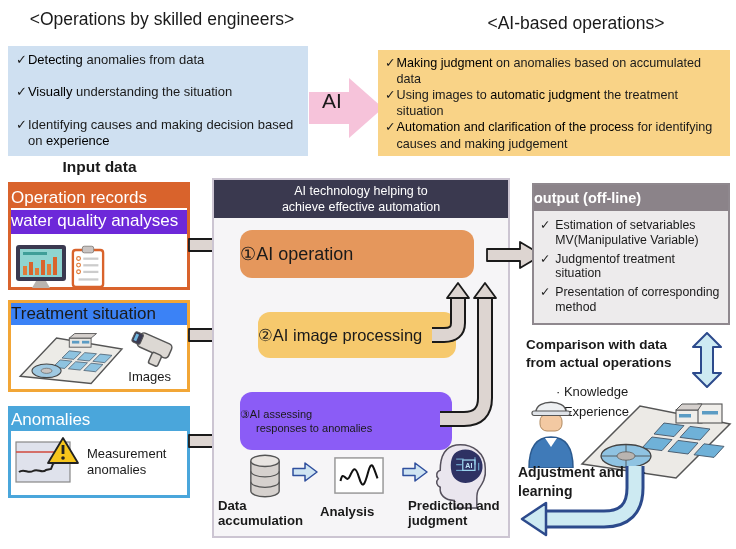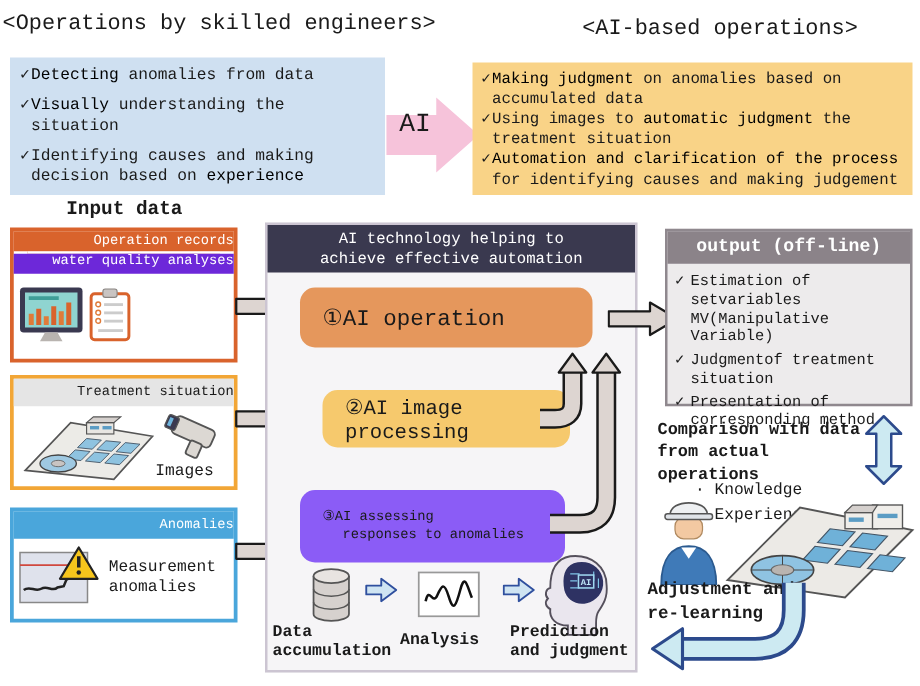--- a/index.html
+++ b/index.html
@@ -1,42 +1,42 @@
 <!DOCTYPE html>
 <html><head>
 <meta charset="utf-8">
 <style>
   html,body{margin:0;padding:0;background:#fff}
   .canvas{position:relative;width:736px;height:549px;background:#fff;
-          font-family:Liberation Mono, monospace;color:#1a1a1a;overflow:hidden}
+          font-family:Liberation Sans, sans-serif;color:#1a1a1a;overflow:hidden}
   .abs{position:absolute;box-sizing:border-box}
   .ctr{text-align:center}
   .bold{font-weight:bold}
   .section-title{font-size:17.5px;font-weight:500;white-space:nowrap}
   .note-box{padding:6px 8px;font-size:13px;line-height:1.28;display:flex;flex-direction:column}
   .blue-box{background:#cfe0f1;justify-content:space-between}
   .orange-box{background:#f9d387;font-size:12.6px;justify-content:space-between;padding:5px 7px}
   .check-item{display:flex;align-items:flex-start}
   .check-item .mark{flex:0 0 auto;margin-right:1px}
   .out-box .check-item{margin:4px 0}
   .out-box .check-item .mark{margin-right:5px}
   .red{color:#000000}
   .input-card{background:#fff}
-  .input-hdr{color:#fff;font-size:11px;text-align:right;line-height:1.25;padding:2px 0}
+  .input-hdr{color:#fff;font-size:17px;text-align:left;line-height:1.25;padding:2px 0}
   .hdr-sep{border-bottom:2px solid #fff;width:88%;margin:0 auto}
   .card-body{display:flex;align-items:center;position:relative}
   .caption{font-size:13px;line-height:1.2}
   .panel{background:#f6f5f7;border:2px solid #ccc5d2}
   .panel-hdr{background:#3a394f;color:#fff;font-size:12.5px;line-height:1.3;
              display:flex;flex-direction:column;justify-content:center;text-align:center}
-  .ai-box{border-radius:12px;display:flex;flex-direction:column;justify-content:center;padding-left:18px}
+  .ai-box{border-radius:12px;display:flex;flex-direction:column;justify-content:center;padding-left:0}
   .step-lbl{font-weight:bold;font-size:13.2px;line-height:1.15;text-align:left}
   .flow-note{font-weight:bold;font-size:13.5px;line-height:1.35}
   .out-box{border:2px solid #8f888e;background:#edebec}
-  .out-hdr{background:#8b8389;color:#fff;font-weight:bold;font-size:14.5px;text-align:center;line-height:26px;height:26px}
+  .out-hdr{background:#8b8389;color:#fff;font-weight:bold;font-size:14.5px;line-height:26px;height:26px}
   .out-body{padding:3px 6px;font-size:12.3px;line-height:1.2}
 </style>
 </head>
 <body>
 
 <div class="canvas">
 
   <div class="abs section-title ctr" style="left:2px;top:9px;width:320px">&lt;Operations by skilled engineers&gt;</div>
 
   <div class="abs note-box blue-box" style="left:8px;top:46px;width:300px;height:110px">
@@ -103,21 +103,21 @@
         <circle cx="8" cy="28" r="2" fill="none" stroke="#e07b39" stroke-width="1.2"></circle>
         <rect x="13" y="13" width="16" height="2.4" fill="#ccc"></rect>
         <rect x="13" y="20" width="16" height="2.4" fill="#ccc"></rect>
         <rect x="13" y="27" width="16" height="2.4" fill="#ccc"></rect>
         <rect x="8" y="35" width="21" height="2.4" fill="#ccc"></rect>
       </svg>
     </div>
   </div>
 
   <div class="abs input-card" style="left:8px;top:300px;width:182px;height:92px;border:3px solid #f2a636">
-    <div class="input-hdr" style="background:#e5e5e5;color:#1a1a1a;height:20px;line-height:20px;padding:1px 0">Treatment situation</div>
+    <div class="input-hdr" style="background:#3b82f6;color:#1a1a1a;height:20px;line-height:20px;padding:1px 0">Treatment situation</div>
     <div class="card-body" style="height:62px">
       <svg class="abs" style="left:2px;top:4px" width="118" height="60" viewBox="0 0 118 66">
         <polygon points="2,52 80,60 114,22 42,10" fill="#ecebe7" stroke="#555" stroke-width="1.5"></polygon>
         <polygon points="38,42 51,43.4 59,35.4 46,34" fill="#8ec3e0" stroke="#456" stroke-width="0.8"></polygon>
         <polygon points="55,43.8 68,45.2 76,37.2 63,36" fill="#8ec3e0" stroke="#456" stroke-width="0.8"></polygon>
         <polygon points="72,45.6 85,47 93,39 80,37.6" fill="#8ec3e0" stroke="#456" stroke-width="0.8"></polygon>
         <polygon points="48,32 61,33.4 69,25.4 56,24" fill="#8ec3e0" stroke="#456" stroke-width="0.8"></polygon>
         <polygon points="65,33.8 78,35.2 86,27.2 73,26" fill="#8ec3e0" stroke="#456" stroke-width="0.8"></polygon>
         <polygon points="82,35.6 95,37 103,29 90,27.6" fill="#8ec3e0" stroke="#456" stroke-width="0.8"></polygon>
         <ellipse cx="31" cy="46" rx="16" ry="7.5" fill="#9fc9e2" stroke="#444" stroke-width="1.2"></ellipse>

